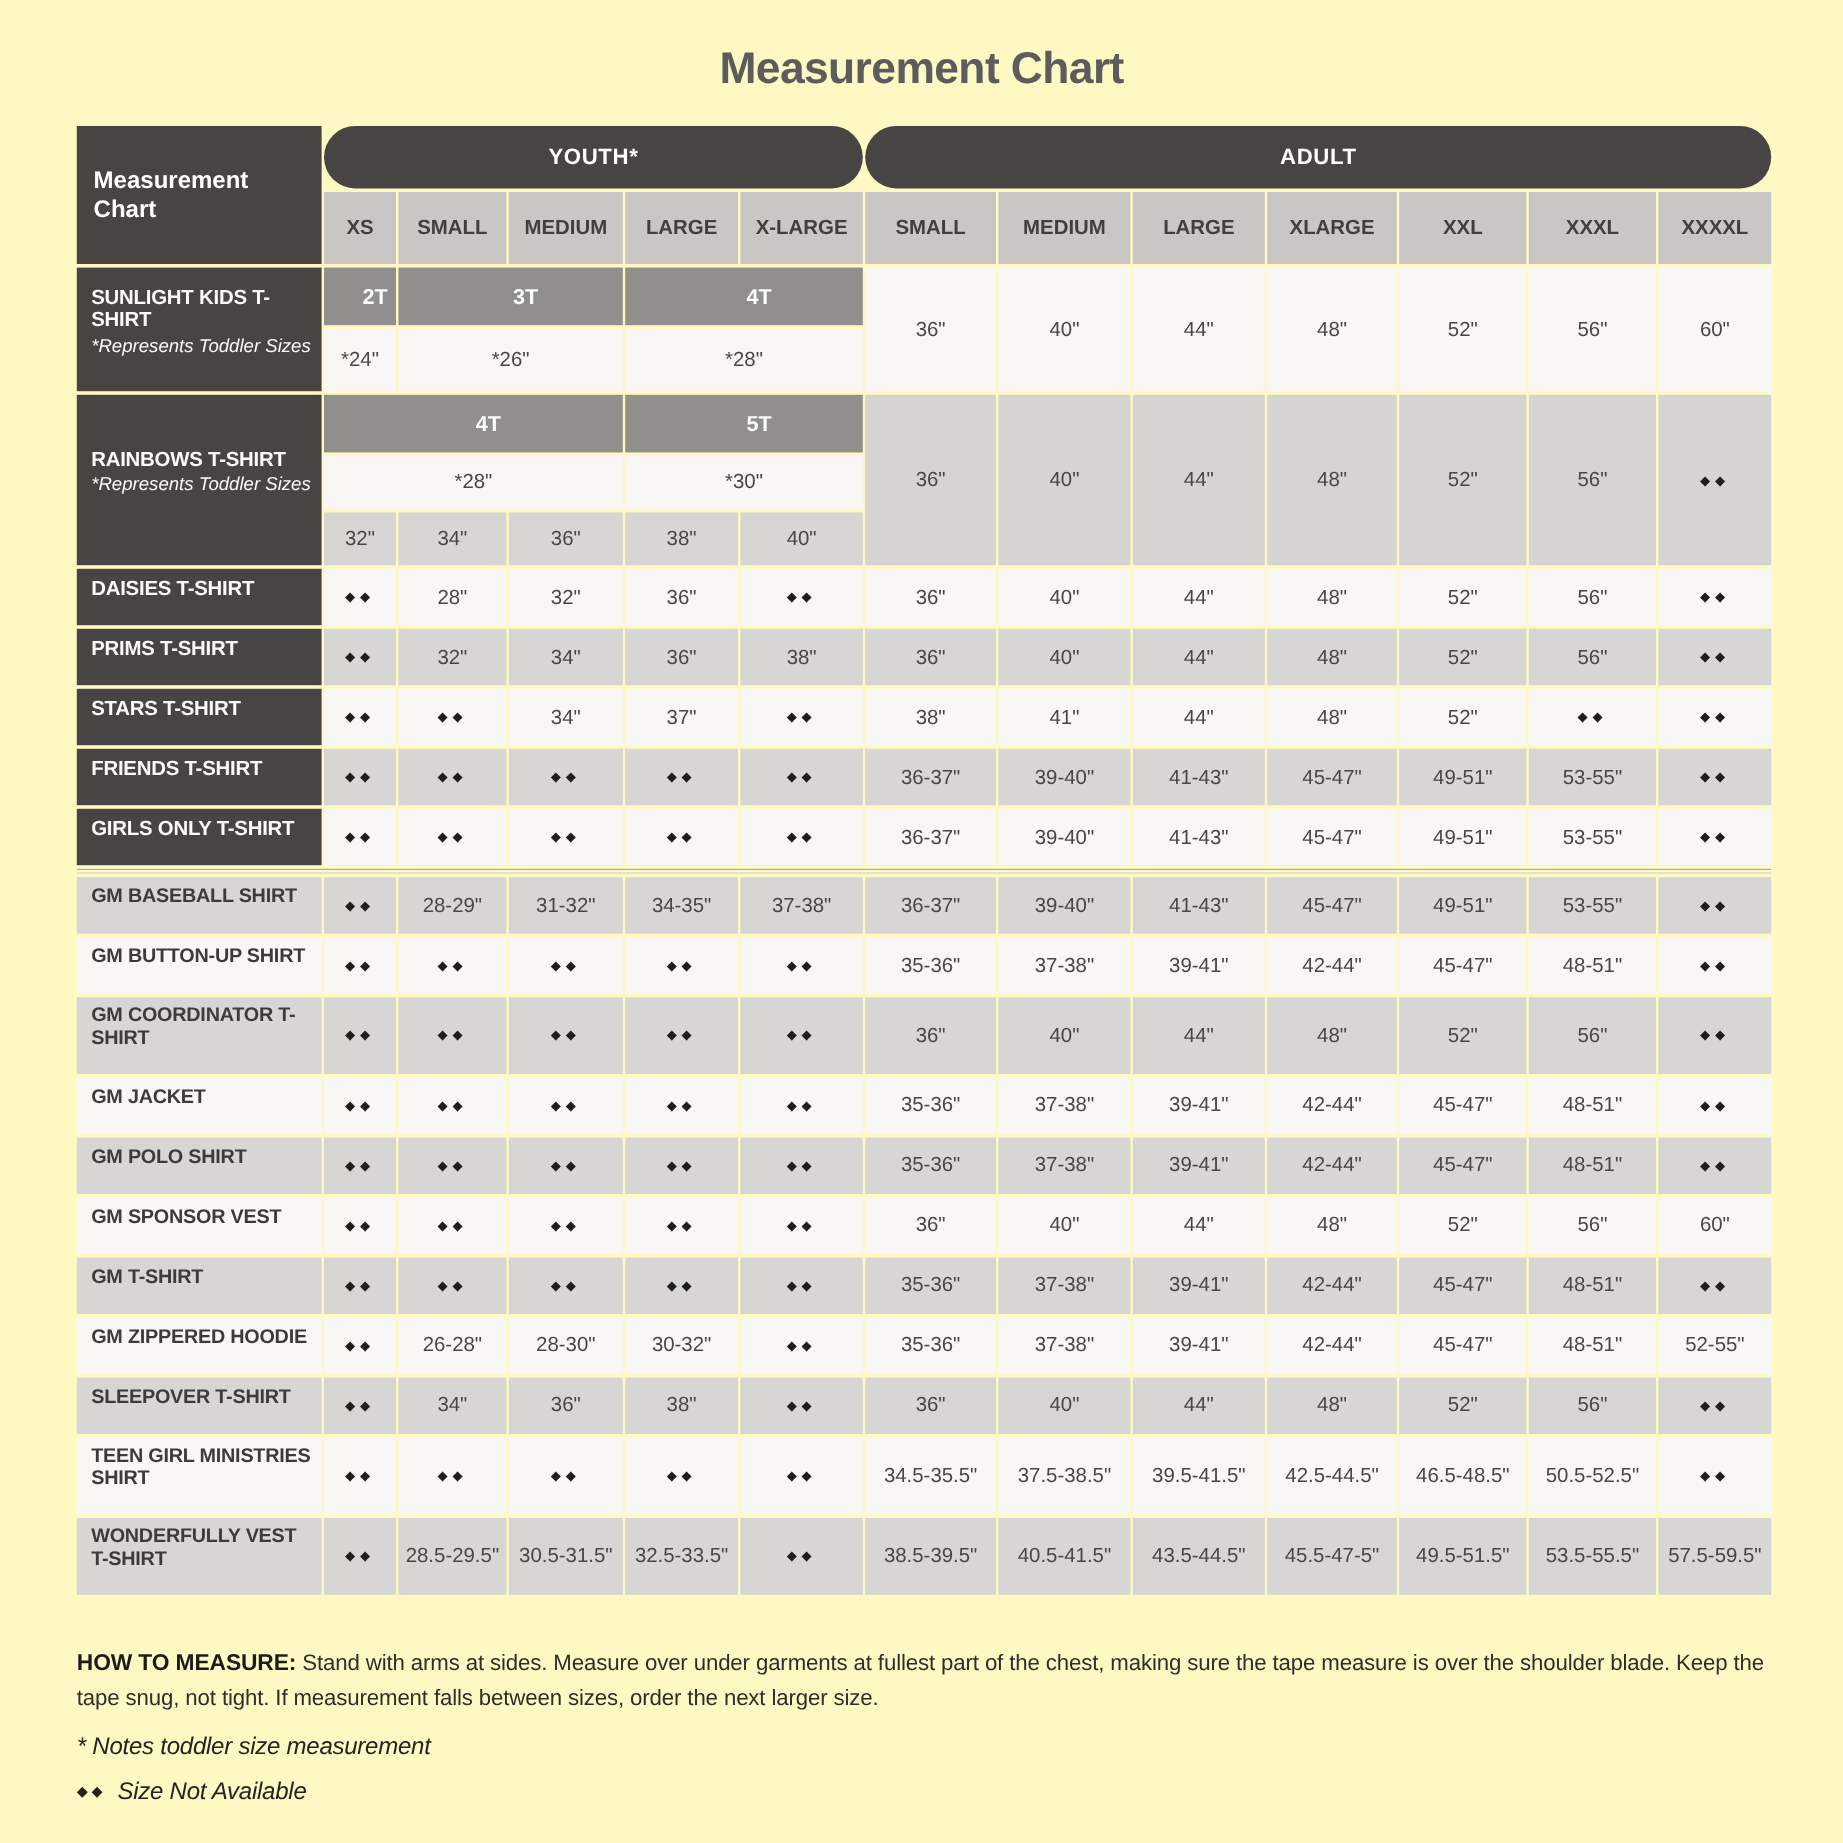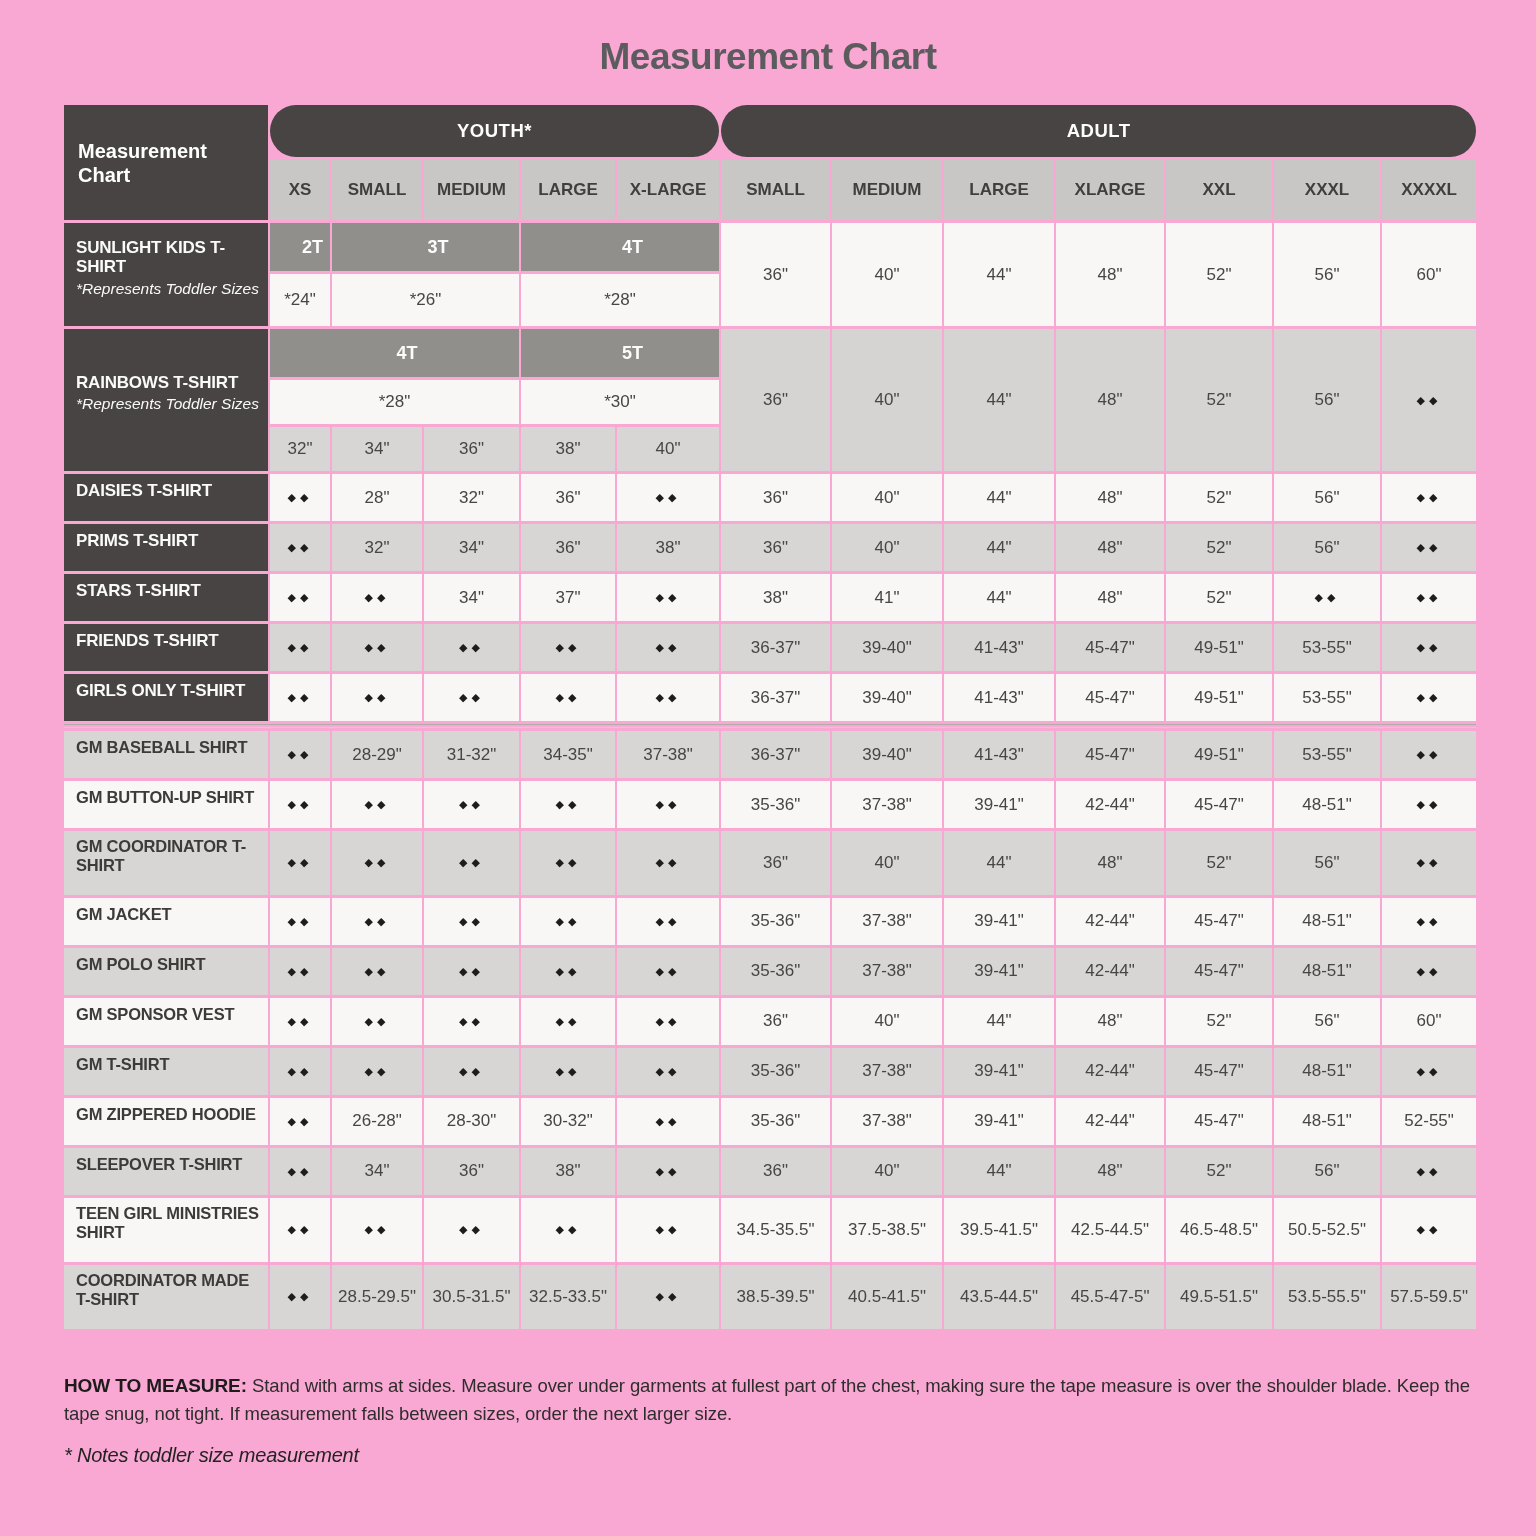--- a/index.html
+++ b/index.html
@@ -1,21 +1,21 @@
 <!DOCTYPE html>
 <html><head>
 <meta charset="utf-8">
 <style>
   * { box-sizing: border-box; }
   html,body { margin:0; padding:0; background:#dddcda; }
   .page {
     position: relative;
     width: 1536px; height: 1536px;
     margin: 0 auto;
-    background: #f9a8d4;
+    background: #fef9c3;
     font-family: "Liberation Sans", sans-serif;
     color: #454442;
     overflow: hidden;
   }
   .page-title {
     text-align: center;
     padding-top: 36px;
     font-size: 37px;
     font-weight: bold;
     color: #5c5c5e;
@@ -397,21 +397,21 @@
           <td class="val na">◆◆</td>
           <td class="val">34.5-35.5"</td>
           <td class="val">37.5-38.5"</td>
           <td class="val">39.5-41.5"</td>
           <td class="val">42.5-44.5"</td>
           <td class="val">46.5-48.5"</td>
           <td class="val">50.5-52.5"</td>
           <td class="val na">◆◆</td>
         </tr>
         <tr class="drow gray">
-          <th class="rowlabel lite">COORDINATOR MADE T-SHIRT</th>
+          <th class="rowlabel lite">WONDERFULLY VEST T-SHIRT</th>
           <td class="val na">◆◆</td>
           <td class="val">28.5-29.5"</td>
           <td class="val">30.5-31.5"</td>
           <td class="val">32.5-33.5"</td>
           <td class="val na">◆◆</td>
           <td class="val">38.5-39.5"</td>
           <td class="val">40.5-41.5"</td>
           <td class="val">43.5-44.5"</td>
           <td class="val">45.5-47-5"</td>
           <td class="val">49.5-51.5"</td>
@@ -420,15 +420,19 @@
         </tr>
       </tbody>
   </table>
 
   <div class="footer">
     <div class="howto">
       <span class="howto-label">HOW TO MEASURE:</span>
       <span>Stand with arms at sides. Measure over under garments at fullest part of the chest, making sure the tape measure is over the shoulder blade. Keep the tape snug, not tight. If measurement falls between sizes, order the next larger size.</span>
     </div>
     <div class="note-toddler">* Notes toddler size measurement</div>
+    <div class="note-na">
+      <span class="na-sym">◆◆</span>
+      <span>Size Not Available</span>
+    </div>
   </div>
 
 </div>
 
 </body></html>

